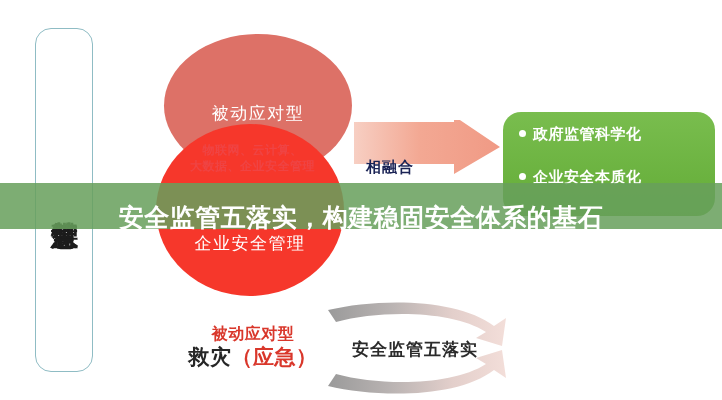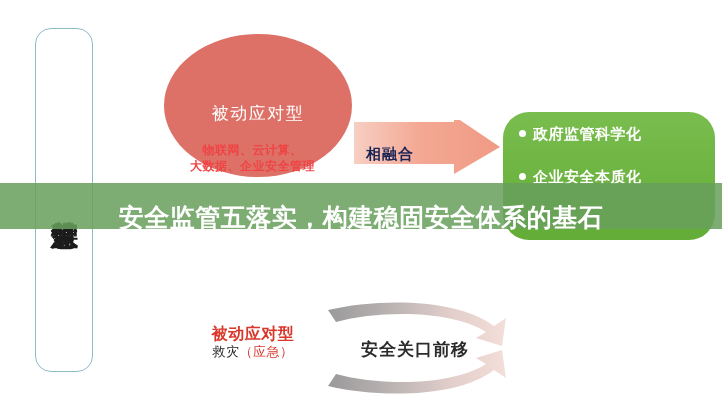--- a/index.html
+++ b/index.html
@@ -100,38 +100,38 @@
     position: absolute;
     left: 350px;
     top: 120px;
     width: 150px;
     height: 60px;
     z-index: 3;
   }
   .fuse-arrow-label {
     position: absolute;
     left: 366px;
-    top: 145px;
+    top: 158px;
     font-size: 15px;
     font-weight: bold;
     color: #1a2355;
     letter-spacing: 1px;
     z-index: 4;
   }
 
   
   .green-box {
     position: absolute;
     left: 503px;
     top: 112px;
     width: 212px;
-    height: 128px;
+    height: 104px;
     background: #6cb33f;
     background: linear-gradient(180deg, #79bd4e 0%, #63ac37 100%);
-    border-radius: 26px;
+    border-radius: 18px;
     padding: 14px 0 0 0;
     box-sizing: border-box;
   }
   .green-item {
     color: #ffffff;
     font-size: 15px;
     font-weight: bold;
     letter-spacing: 0.5px;
     padding-left: 16px;
     line-height: 1.1;
@@ -182,22 +182,22 @@
   }
   .bottom-left { left: 178px; top: 24px; }
   .bottom-right { left: 470px; top: 24px; }
   .bs-top {
     font-size: 16px;
     font-weight: bold;
     color: #d9372b;
     letter-spacing: 0.5px;
   }
   .bs-bottom {
-    font-size: 13px;
-    font-weight: normal;
+    font-size: 21px;
+    font-weight: bold;
     color: #262626;
     letter-spacing: 0.5px;
   }
   .bs-paren { color: #d9372b; }
 
   
   .caption-band {
     position: absolute;
     left: 0;
     top: 183px;
@@ -229,20 +229,23 @@
 <div id="stage">
 
   <div class="left-box">
     <div class="left-box-text">智慧煤监</div>
   </div>
 
   <div class="circle circle-top">
     <div class="circle-label">被动应对型</div>
   </div>
 
+  <div class="circle circle-bottom">
+    <div class="circle-label">企业安全管理</div>
+  </div>
 
   <div class="venn-overlap-text">
     <div>物联网、云计算、</div>
     <div>大数据、企业安全管理</div>
   </div>
 
   <svg class="fuse-arrow" viewBox="0 0 150 60">
     <defs>
       <linearGradient id="arrGrad" x1="0" y1="0" x2="1" y2="0">
         <stop offset="0%" stop-color="#f7cfc3"></stop>
@@ -273,21 +276,21 @@
           <stop offset="70%" stop-color="#e3cfcb"></stop>
           <stop offset="100%" stop-color="#f3ded9"></stop>
         </linearGradient>
       </defs>
       <path d="M 10 10 C 60 -2 140 -2 176 26 L 188 18 L 184 46 L 158 38 L 168 32
                C 134 10 62 10 18 22 Z" fill="url(#eyeGrad)"></path>
       <path d="M 10 86 C 60 98 140 98 176 70 L 188 78 L 184 50 L 158 58 L 168 64
                C 134 86 62 86 18 74 Z" fill="url(#eyeGrad)"></path>
     </svg>
 
-    <div class="bottom-center-label">安全关口前移</div>
+    <div class="bottom-center-label">安全监管五落实</div>
 
     <div class="bottom-side bottom-left">
       <div class="bs-top">被动应对型</div>
       <div class="bs-bottom"><span>救灾</span><span class="bs-paren">（应急）</span></div>
     </div>
 
   </div>
 
   <div class="caption-band"></div>
   <div class="caption-text">安全监管五落实，构建稳固安全体系的基石</div>

